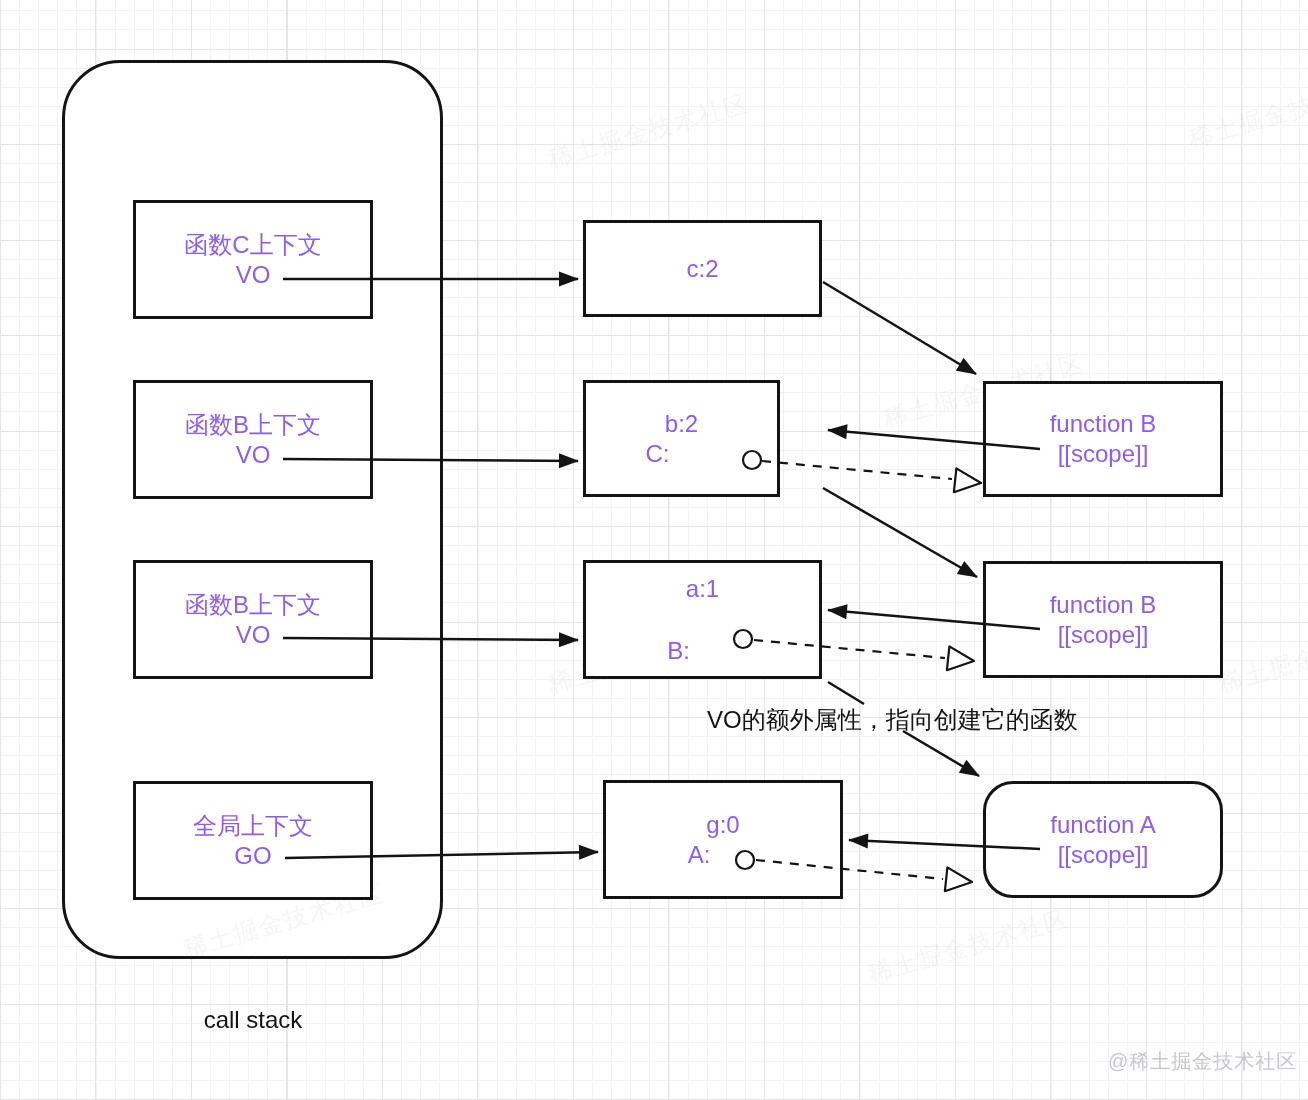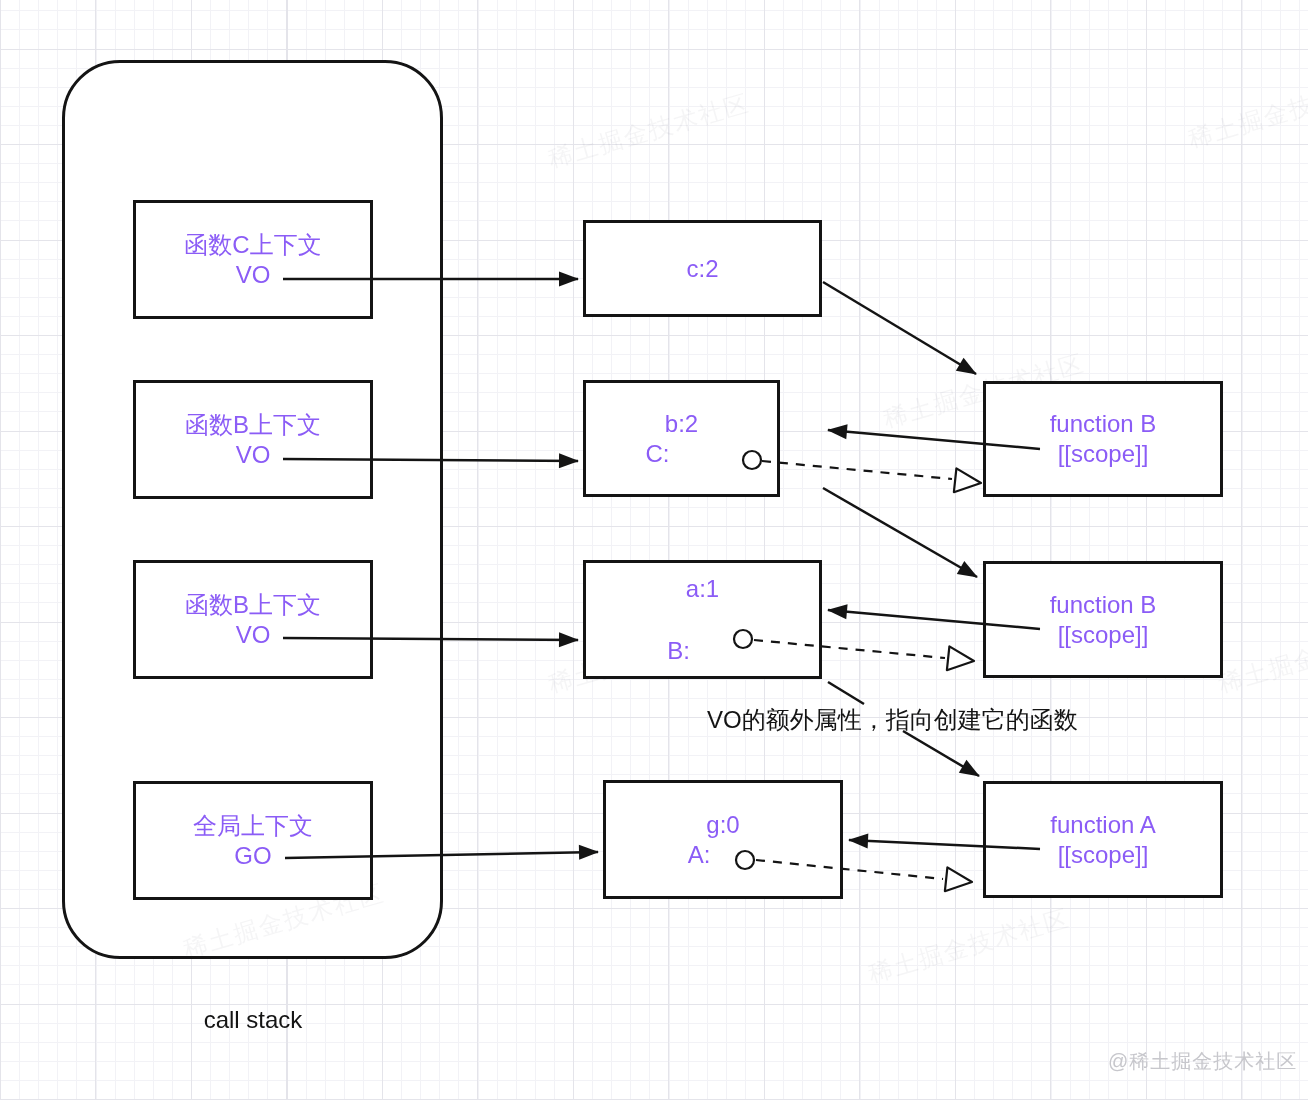--- a/index.html
+++ b/index.html
@@ -85,21 +85,21 @@
   </div>
 
   <div class="box" style="left:983px;top:381px;width:240px;height:116px;">
     <span>function B</span>
     <span>[[scope]]</span>
   </div>
   <div class="box" style="left:983px;top:561px;width:240px;height:117px;">
     <span>function B</span>
     <span>[[scope]]</span>
   </div>
-  <div class="box" style="left:983px;top:781px;width:240px;height:117px;">
+  <div class="box" style="left:983px;top:781px;width:240px;height:117px;border-radius:30px;">
     <span>function A</span>
     <span>[[scope]]</span>
   </div>
 
   <div class="label" style="left:707px;top:704px;font-size:24px;">VO的额外属性，指向创建它的函数</div>
 
   <div class="label" style="left:150px;top:1006px;width:206px;text-align:center;font-size:24px;">call stack</div>
 
   <svg class="overlay" width="1308" height="1100" viewBox="0 0 1308 1100">
     <defs>

